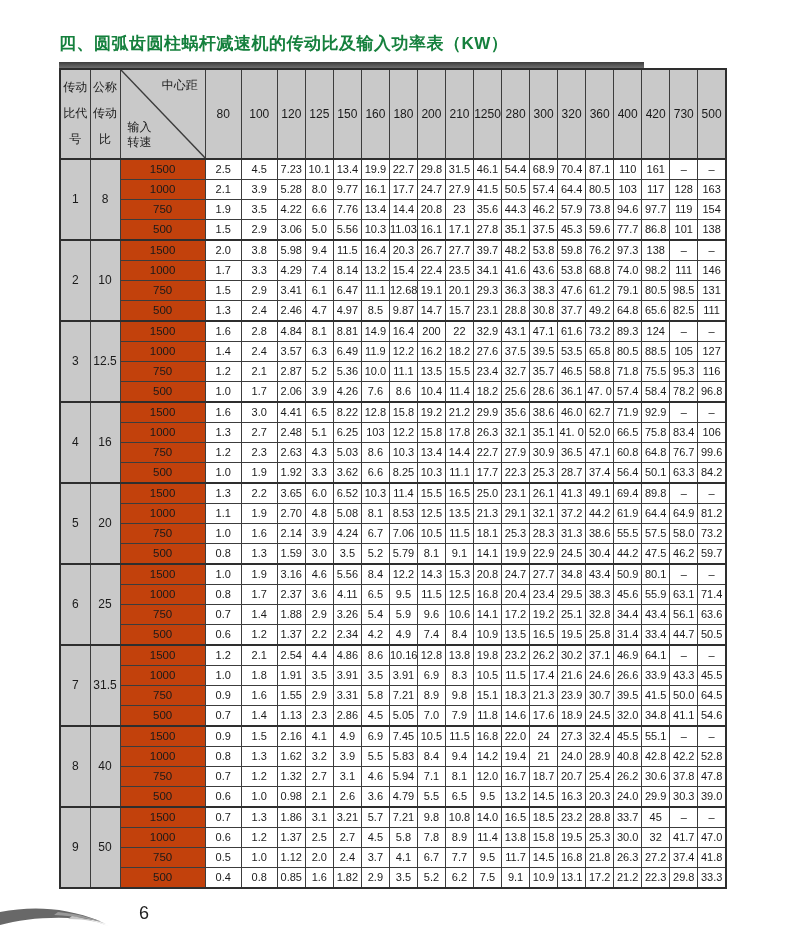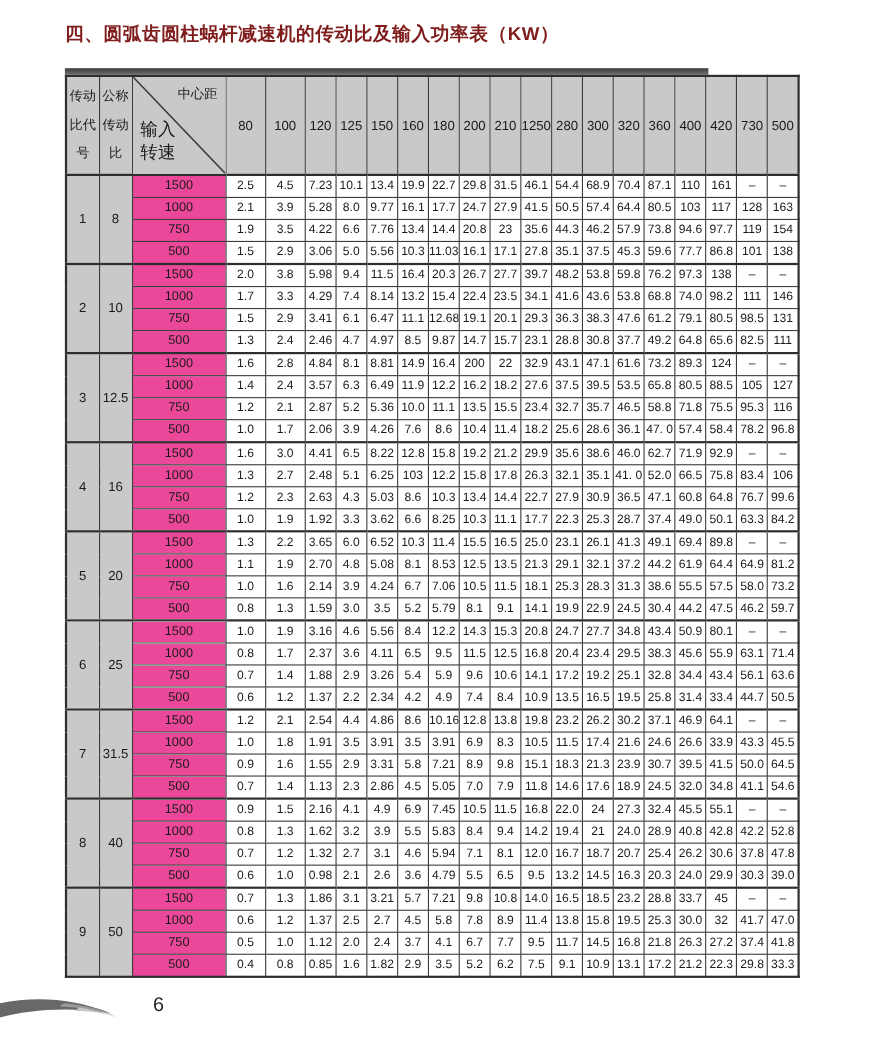--- a/index.html
+++ b/index.html
@@ -1,39 +1,39 @@
 <!DOCTYPE html>
 <html><head>
 <meta charset="utf-8">
 <style>
   html,body{margin:0;padding:0;}
   body{
     width:792px;height:947px;position:relative;background:#ffffff;
     font-family:"Liberation Sans","DejaVu Sans",sans-serif;color:#1a1a1a;overflow:hidden;
   }
   .title{
-    position:absolute;left:59px;top:19px;margin:0;
-    font-size:17px;font-weight:bold;color:#7f1d1d;letter-spacing:0.5px;white-space:nowrap;
+    position:absolute;left:59px;top:32px;margin:0;
+    font-size:17px;font-weight:bold;color:#15803d;letter-spacing:0.5px;white-space:nowrap;
   }
   .table-wrap{position:absolute;left:59px;top:62px;width:585px;}
   .topbar{height:6px;background:linear-gradient(#3d3d3d,#6e6e6e);}
   table{border-collapse:collapse;table-layout:fixed;width:668px;border:2px solid #2e2e2e;}
   th,td{
     border:1px solid #3c3c3c;text-align:center;vertical-align:middle;
     font-size:11px;padding:0;height:19px;line-height:19px;
     overflow:hidden;white-space:nowrap;font-weight:normal;
   }
   thead th{height:88px;background:#c9c9c9;font-size:12px;line-height:normal;}
   th.corner{white-space:pre-line;line-height:2.15;font-size:12px;}
   th.diag{position:relative;padding:0;}
   th.diag svg.diagline{position:absolute;left:0;top:0;width:100%;height:100%;}
   .diag-top{position:absolute;top:7px;right:7px;font-size:12px;}
-  .diag-bottom{position:absolute;bottom:7px;left:7px;font-size:16px;text-align:left;white-space:pre-line;line-height:1.3;}
+  .diag-bottom{position:absolute;bottom:7px;left:7px;font-size:12px;text-align:left;white-space:pre-line;line-height:1.3;}
   td.gray{background:#c9c9c9;font-size:12px;}
-  td.speed{background:#ec4899;font-size:11.5px;}
+  td.speed{background:#c2410c;font-size:11.5px;}
   tr.group-start td{border-top:2px solid #2e2e2e;}
   .swoosh{position:absolute;left:0;top:906px;}
   .pageno{position:absolute;left:139px;top:903px;font-size:18px;color:#222;}
 </style>
 </head>
 <body>
 
 <div>
 
   <h1 class="title">四、圆弧齿圆柱蜗杆减速机的传动比及输入功率表（KW）</h1>
@@ -433,21 +433,21 @@
             <td>3.62</td>
             <td>6.6</td>
             <td>8.25</td>
             <td>10.3</td>
             <td>11.1</td>
             <td>17.7</td>
             <td>22.3</td>
             <td>25.3</td>
             <td>28.7</td>
             <td>37.4</td>
-            <td>49.0</td>
+            <td>56.4</td>
             <td>50.1</td>
             <td>63.3</td>
             <td>84.2</td>
           </tr>
           <tr class="group-start">
             <td rowspan="4" class="gray">5</td>
             <td rowspan="4" class="gray">20</td>
             <td class="speed">1500</td>
             <td>1.3</td>
             <td>2.2</td>

